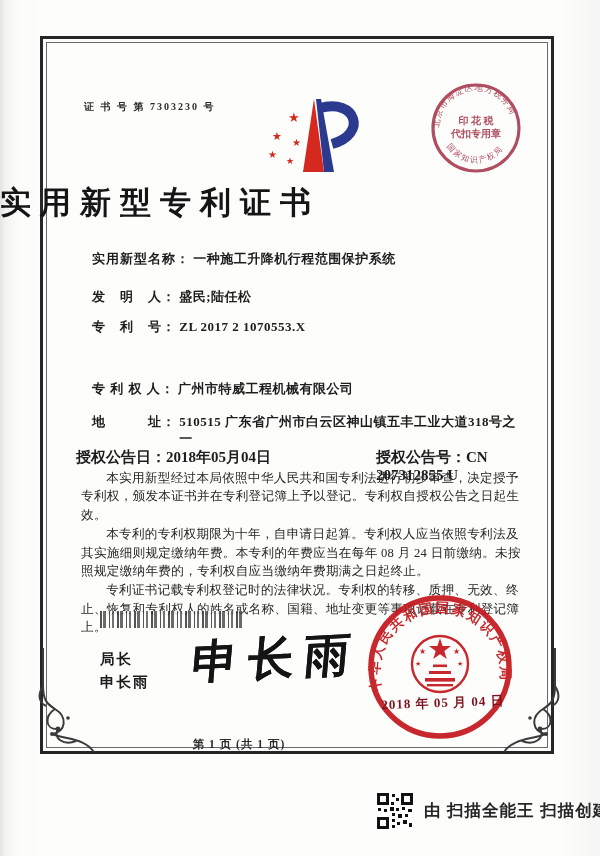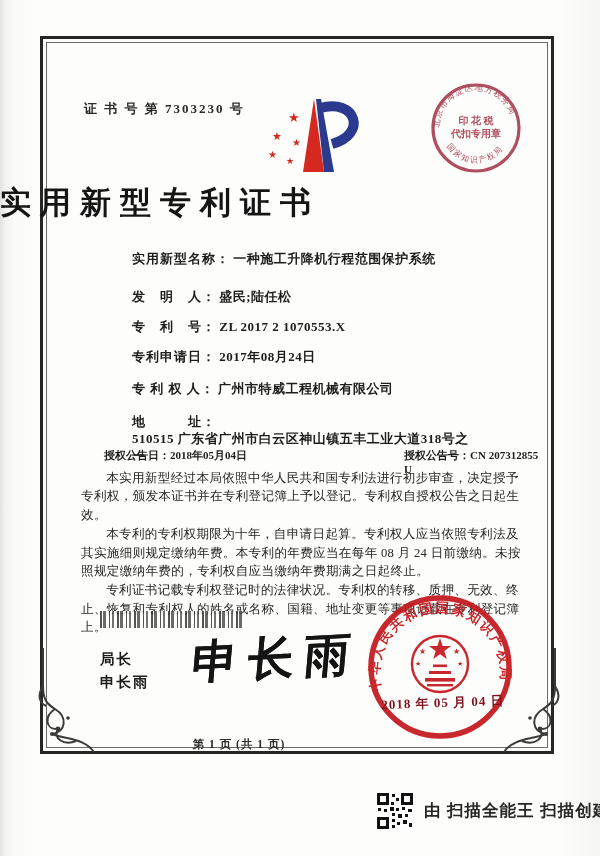--- a/index.html
+++ b/index.html
@@ -15,32 +15,32 @@
                #fdfdfb;
   }
   .frame{
     position:absolute;left:40px;top:36px;width:514px;height:718px;
     border:3px solid #262626;
     outline:1px solid #6a6a6a;outline-offset:-7px;
     box-sizing:border-box;
   }
   .cert-no{
     position:absolute;left:84px;top:100px;
-    font-size:13px;font-weight:bold;letter-spacing:2px;color:#2b2b2b;
+    font-size:10px;font-weight:bold;letter-spacing:2px;color:#2b2b2b;
   }
   .logo{position:absolute;left:258px;top:96px;}
   .tax-seal{position:absolute;left:428px;top:80px;opacity:.88;}
   .title{
     position:absolute;left:0;top:182px;width:600px;text-align:left;
     font-size:31px;font-weight:bold;letter-spacing:9px;color:#151515;
   }
-  .fieldrow{position:absolute;left:92px;right:66px;font-size:13px;font-weight:bold;color:#1d1d1d;line-height:17px;margin-left:40px;}
+  .fieldrow{position:absolute;left:92px;right:66px;font-size:13px;font-weight:bold;color:#1d1d1d;line-height:17px;}
   .fieldrow .lbl{display:inline-block;vertical-align:top;white-space:pre;letter-spacing:1px;}
   .fieldrow .val{display:inline-block;vertical-align:top;max-width:345px;letter-spacing:.5px;}
-  .grantrow{position:absolute;left:104px;top:448px;right:60px;font-size:11px;font-weight:bold;color:#1d1d1d;}
+  .grantrow{position:absolute;left:76px;top:448px;right:60px;font-size:15px;font-weight:bold;color:#1d1d1d;}
   .grant-no{position:absolute;left:300px;top:0;}
   .body-text{
     position:absolute;left:80px;top:468px;width:448px;
     font-size:12.6px;line-height:18.4px;color:#262626;letter-spacing:.3px;
   }
   .body-text p{margin:1px;text-indent:2em;font-weight:500;}
   .barcode{
     position:absolute;left:100px;top:611px;width:142px;height:17px;opacity:.82;
     background:repeating-linear-gradient(90deg,
       #2e2e2e 0,#2e2e2e 2px,#fdfdfb 2px,#fdfdfb 3px,
@@ -124,24 +124,20 @@
     <span class="lbl">实用新型名称：</span>
     <span class="val">一种施工升降机行程范围保护系统</span>
   </div>
   <div class="fieldrow" style="top:288px">
     <span class="lbl">发　明　人：</span>
     <span class="val">盛民;陆任松</span>
   </div>
   <div class="fieldrow" style="top:318px">
     <span class="lbl">专　利　号：</span>
     <span class="val">ZL 2017 2 1070553.X</span>
-  </div>
-  <div class="fieldrow" style="top:348px">
-    <span class="lbl">专利申请日：</span>
-    <span class="val">2017年08月24日</span>
   </div>
   <div class="fieldrow" style="top:380px">
     <span class="lbl">专 利 权 人：</span>
     <span class="val">广州市特威工程机械有限公司</span>
   </div>
   <div class="fieldrow" style="top:413px">
     <span class="lbl">地　　　址：</span>
     <span class="val">510515 广东省广州市白云区神山镇五丰工业大道318号之一</span>
   </div>
 

